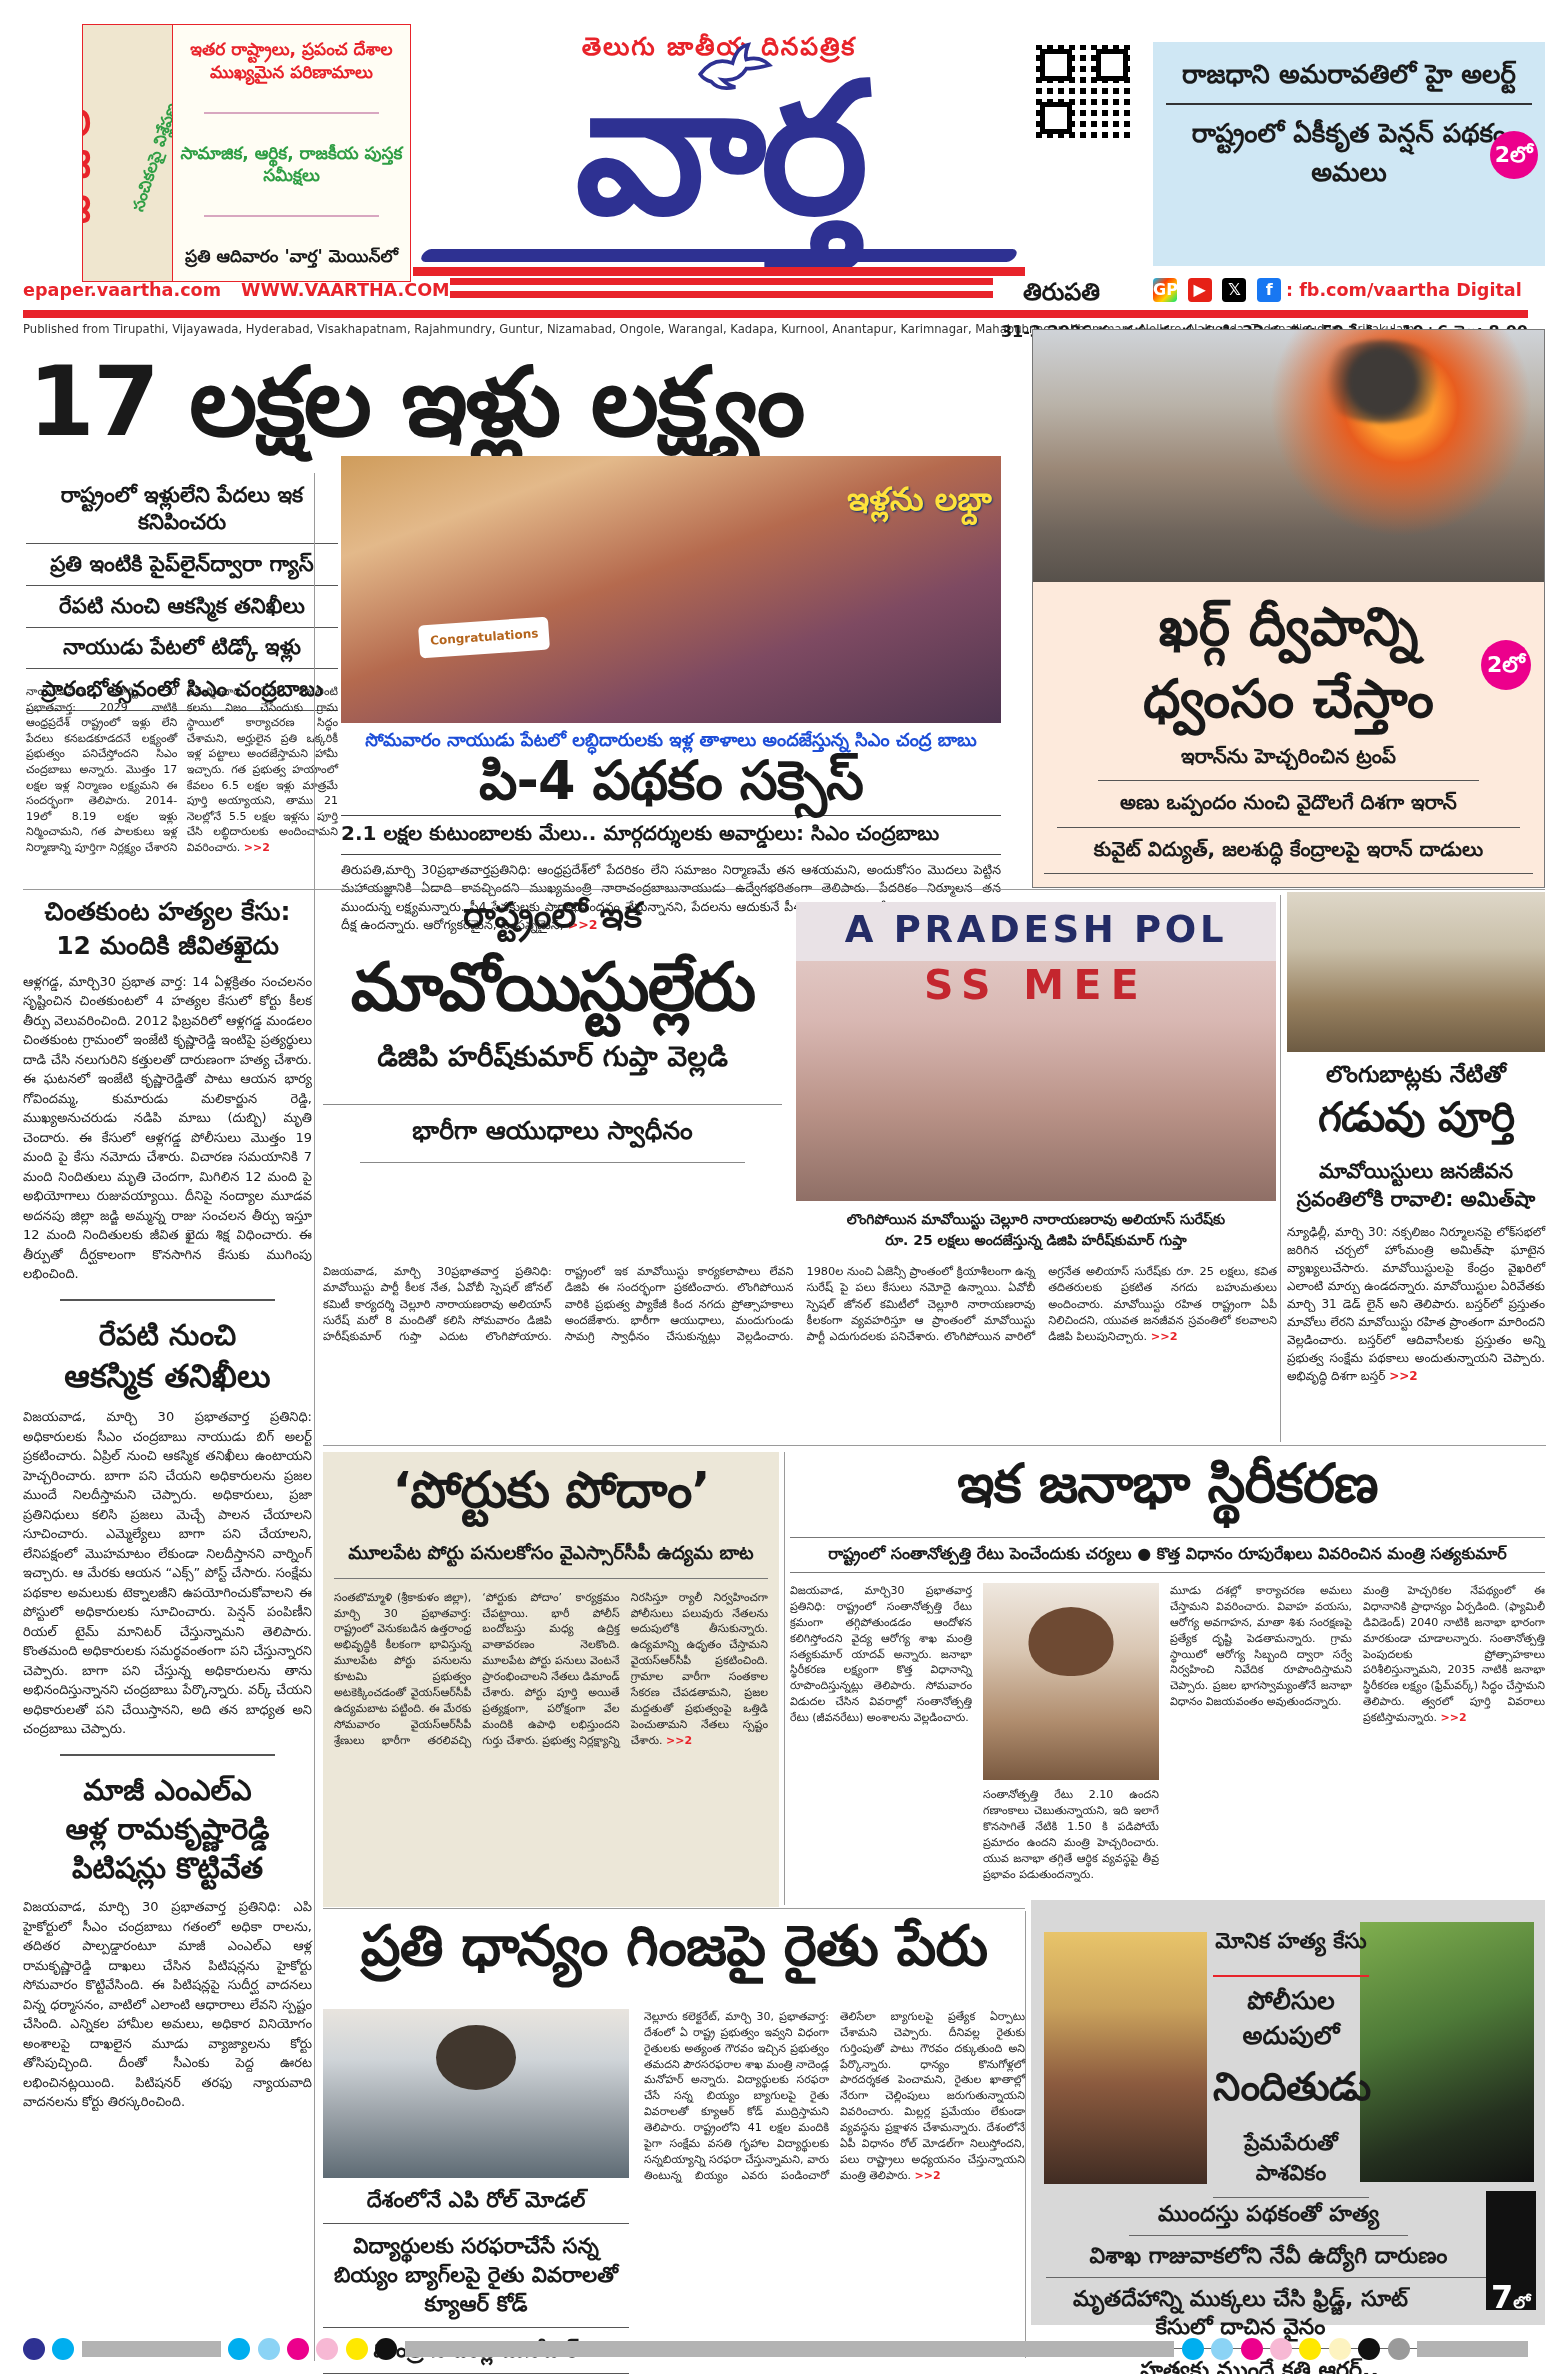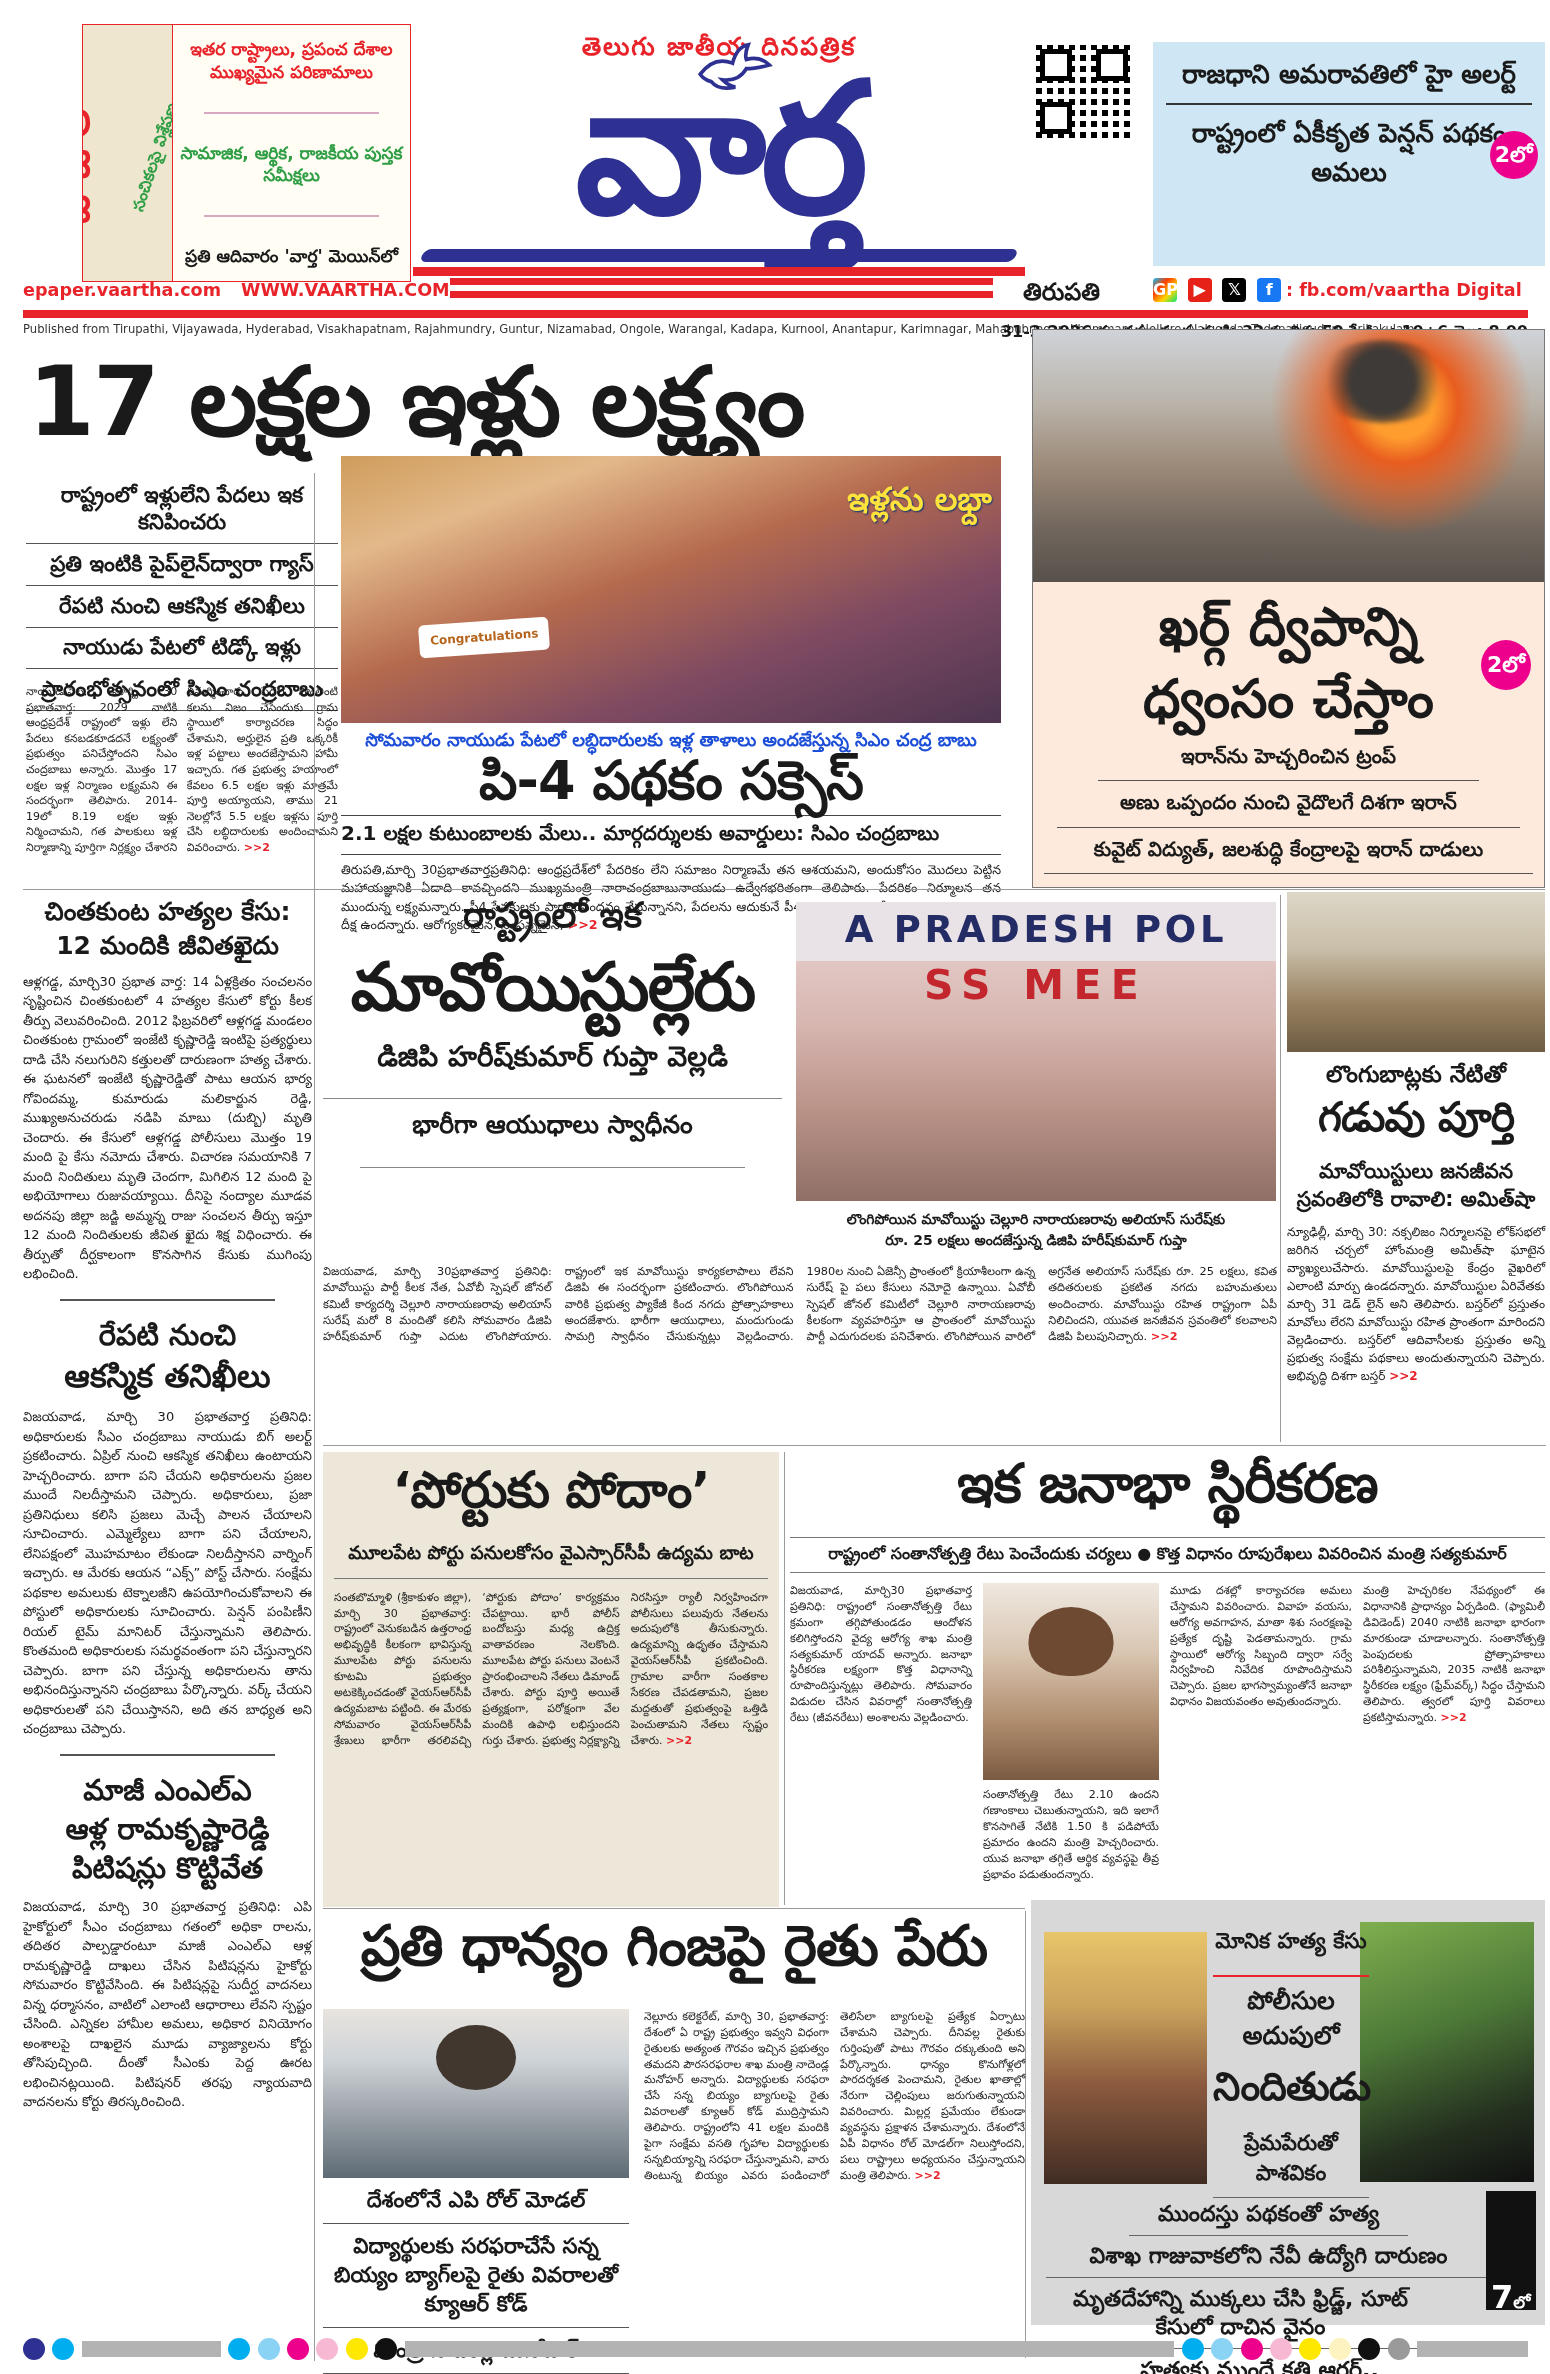--- a/index.html
+++ b/index.html
@@ -77,23 +77,23 @@
   
   .vline{background:#9a9a9a;width:1.4px;}
   .hline{background:#9a9a9a;height:1.4px;}
   .lrail{left:23px;top:895px;width:289px;}
   .s-head{font-size:25px;font-weight:bold;text-align:center;line-height:1.35;}
   .s-body{font-size:13px;line-height:1.5;margin-top:9.3px;}
   .sdiv{height:1.9px;background:#555;margin:15px 37px;}
   .maoist{left:323px;top:895px;width:954px;height:545px;}
   .m-kicker{font-size:35px;font-weight:bold;text-align:center;}
   .m-head{font-size:67px;font-weight:bold;text-align:center;letter-spacing:-1.9px;line-height:1.1;margin-top:7.4px;}
-  .m-sub1{font-size:28px;font-weight:bold;text-align:center;margin-top:15px;padding-bottom:18px;border-bottom:1.4px solid #888;}
+  .m-sub1{font-size:28px;font-weight:bold;text-align:center;margin-top:15px;padding-bottom:24px;border-bottom:1.4px solid #888;}
   .m-sub2{font-size:19.5px;font-weight:bold;text-align:center;margin-top:9.3px;padding-bottom:9.3px;border-bottom:1.4px solid #888;}
-  .m-sub3{font-size:25px;font-weight:bold;text-align:center;margin-top:11px;padding-bottom:22px;border-bottom:1.4px solid #888;margin-left:37px;margin-right:37px;}
+  .m-sub3{font-size:25px;font-weight:bold;text-align:center;margin-top:11px;padding-bottom:11px;border-bottom:1.4px solid #888;margin-left:37px;margin-right:37px;}
   .pressphoto{left:473px;top:7.4px;width:480px;height:299px;position:absolute;
      background:linear-gradient(180deg,#e9d5d2 0%,#d8b7b2 40%,#b99287 70%,#8f6f66 100%);}
   .pressphoto .pbanner{position:absolute;left:0;top:0;width:100%;height:59px;background:#e9e2e6;
       color:#242c66;font-size:37px;font-weight:bold;letter-spacing:3.7px;text-align:center;line-height:56px;overflow:hidden;white-space:nowrap;}
   .pressphoto .pbanner2{position:absolute;left:0;top:59px;width:100%;color:#c4262e;font-size:41px;font-weight:bold;
       letter-spacing:9.3px;text-align:center;white-space:nowrap;overflow:hidden;}
   .m-cap{position:absolute;left:473px;top:314px;width:480px;font-size:14px;font-weight:bold;text-align:center;line-height:1.5;}
   .m-body{position:absolute;left:0;top:369px;width:954px;height:174px;font-size:11.3px;line-height:1.44;
           column-count:4;column-gap:13px;}
   .shah{left:1287px;top:892px;width:258px;}

